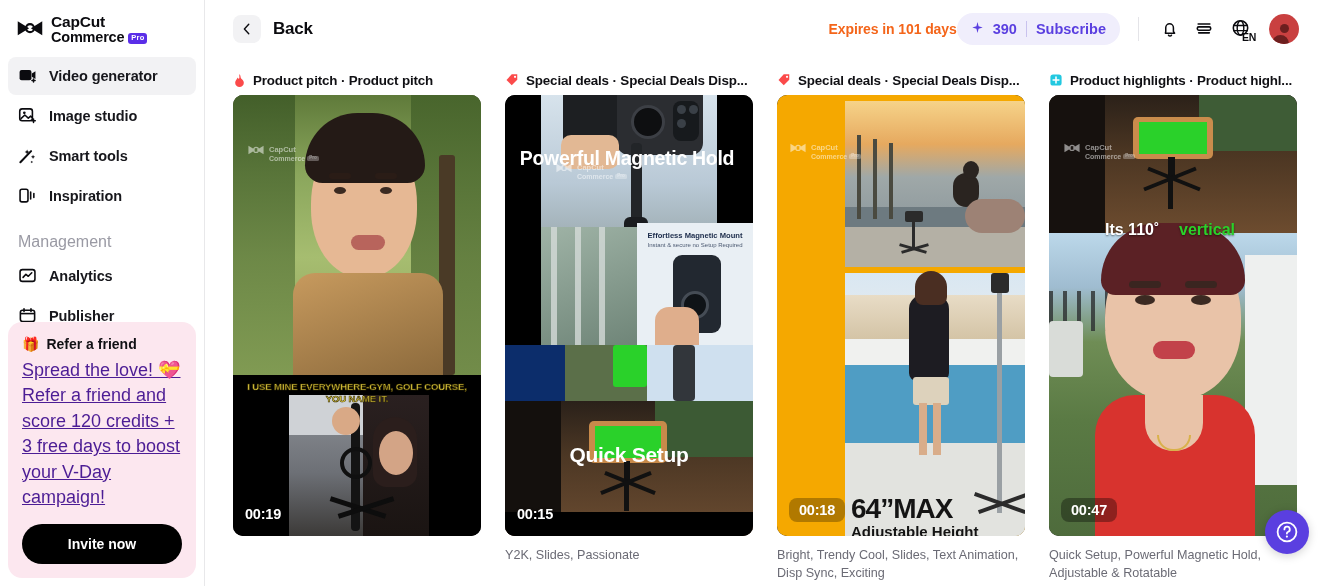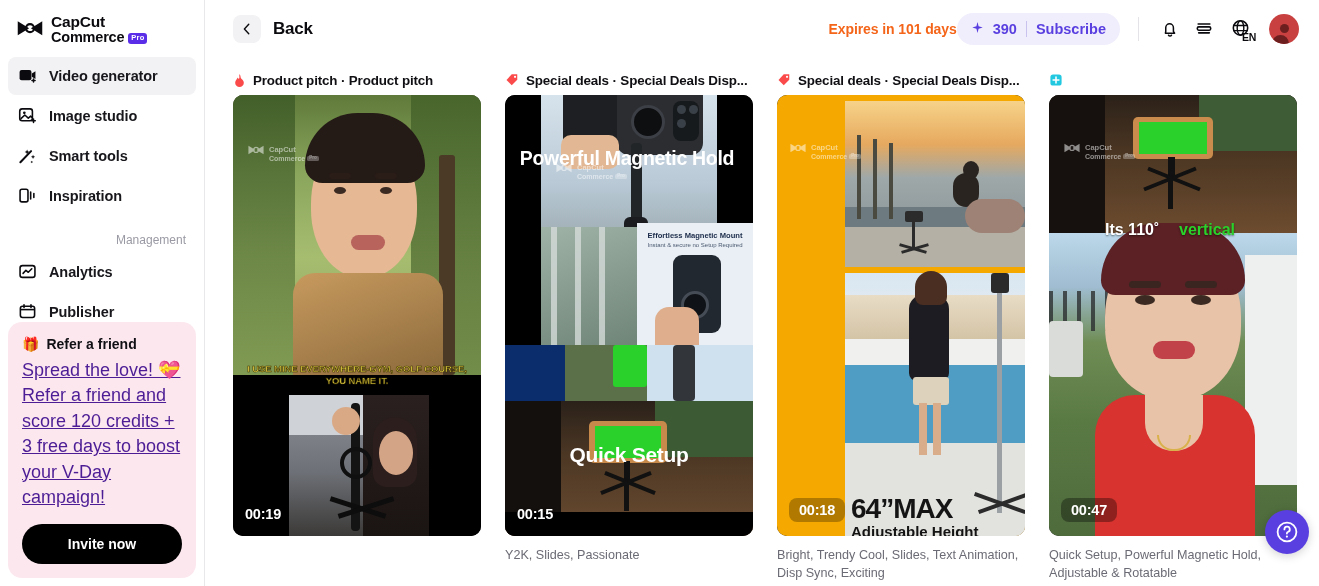--- a/index.html
+++ b/index.html
@@ -33,22 +33,22 @@
   .nav-item {
     display: flex; align-items: center; gap: 12px;
     height: 38px; padding: 0 10px; border-radius: 8px;
     cursor: pointer; margin-bottom: 2px;
   }
   .nav-item.active { background: #f2f2f4; }
   .nav-label { font-size: 14.5px; font-weight: 600; color: #17171c; letter-spacing: -0.1px; }
   .nav-ico { width: 19px; height: 19px; flex: 0 0 19px; display: block; }
 
   .section-label {
-    font-size: 12px; color: #9a9aa4; font-weight: 400;
-    padding: 16px 10px 6px; letter-spacing: 0; text-align: right;
+    font-size: 16px; color: #9a9aa4; font-weight: 400;
+    padding: 16px 10px 6px; letter-spacing: 0;
   }
 
   
   .refer-card {
     position: absolute; left: 8px; right: 8px; bottom: 8px;
     background: #fce7ef; border-radius: 14px; padding: 14px 14px 14px;
   }
   .refer-head { display: flex; align-items: center; gap: 7px; margin-bottom: 6px; }
   .refer-title { font-size: 14px; font-weight: 700; color: #101014; }
   .refer-body { font-size: 18px; line-height: 1.42; color: #4c1d95; text-decoration: underline; }
@@ -332,21 +332,21 @@
               <circle cx="16" cy="11" r="4.6" fill="none" stroke="#fff" stroke-width="2.4"></circle>
             </svg>
             <span class="wm-t">
               <span class="wm-t1">CapCut</span><br>
               <span class="wm-t2">
                   <span>Commerce</span>
                   <span class="wm-pro">Pro</span>
                 </span>
             </span>
           </div>
-          <div class="cap-yellow" style="top:268px;padding:0 6px;">I USE MINE EVERYWHERE-GYM, GOLF COURSE, YOU NAME IT.</div>
+          <div class="cap-yellow" style="top:286px;padding:0 6px;">I USE MINE EVERYWHERE-GYM, GOLF COURSE, YOU NAME IT.</div>
 
           <div class="band" style="top:300px;height:141px;background:#000;"></div>
           <div style="position:absolute;left:56px;top:300px;width:140px;height:141px;background:linear-gradient(180deg,#8f9399,#6d7076 55%,#3c3a38);"></div>
           <div style="position:absolute;left:56px;top:300px;width:140px;height:40px;background:#cfd2d6;"></div>
           <div style="position:absolute;left:130px;top:300px;width:66px;height:141px;background:linear-gradient(180deg,#2a2020,#1a1412);"></div>
           <div style="position:absolute;left:140px;top:322px;width:44px;height:70px;border-radius:26px 26px 16px 16px;background:#2b1e1c;"></div>
           <div style="position:absolute;left:146px;top:336px;width:34px;height:44px;border-radius:50%;background:#d3a486;"></div>
           <div style="position:absolute;left:118px;top:308px;width:9px;height:128px;background:#141414;border-radius:4px;"></div>
           <div style="position:absolute;left:107px;top:352px;width:32px;height:32px;border:4px solid #101010;border-radius:50%;"></div>
           <div style="position:absolute;left:96px;top:410px;width:58px;height:5px;background:#0d0d0d;transform:rotate(18deg);"></div>
@@ -488,20 +488,21 @@
         </div>
         <div class="tags">Bright, Trendy Cool, Slides, Text Animation, Disp Sync, Exciting</div>
       </div>
 
       <div class="card">
         <div class="card-title">
           <svg width="14" height="14" viewBox="0 0 24 24">
             <rect x="2.4" y="2.4" width="19.2" height="19.2" rx="4.6" fill="#22c8e0"></rect>
             <path d="M12 7v10M7 12h10" stroke="#fff" stroke-width="2.6" stroke-linecap="round"></path>
           </svg>
+          <span class="card-title-txt">Product highlights · Product highl...</span>
         </div>
         <div class="thumb">
 
           <div class="band" style="top:0;height:138px;background:linear-gradient(180deg,#2b2119,#4a3522 40%,#6d4c2f);"></div>
           <div style="position:absolute;left:0;top:0;width:56px;height:138px;background:#16110e;"></div>
           <div style="position:absolute;left:150px;top:0;width:98px;height:56px;background:#3e5c36;"></div>
           <div style="position:absolute;left:84px;top:22px;width:80px;height:42px;border-radius:5px;background:#c98c4c;"></div>
           <div style="position:absolute;left:90px;top:27px;width:68px;height:32px;background:#2ad12a;"></div>
           <div style="position:absolute;left:119px;top:62px;width:7px;height:22px;background:#111;"></div>
           <div style="position:absolute;left:97px;top:82px;width:56px;height:4px;background:#111;transform:rotate(22deg);"></div>

